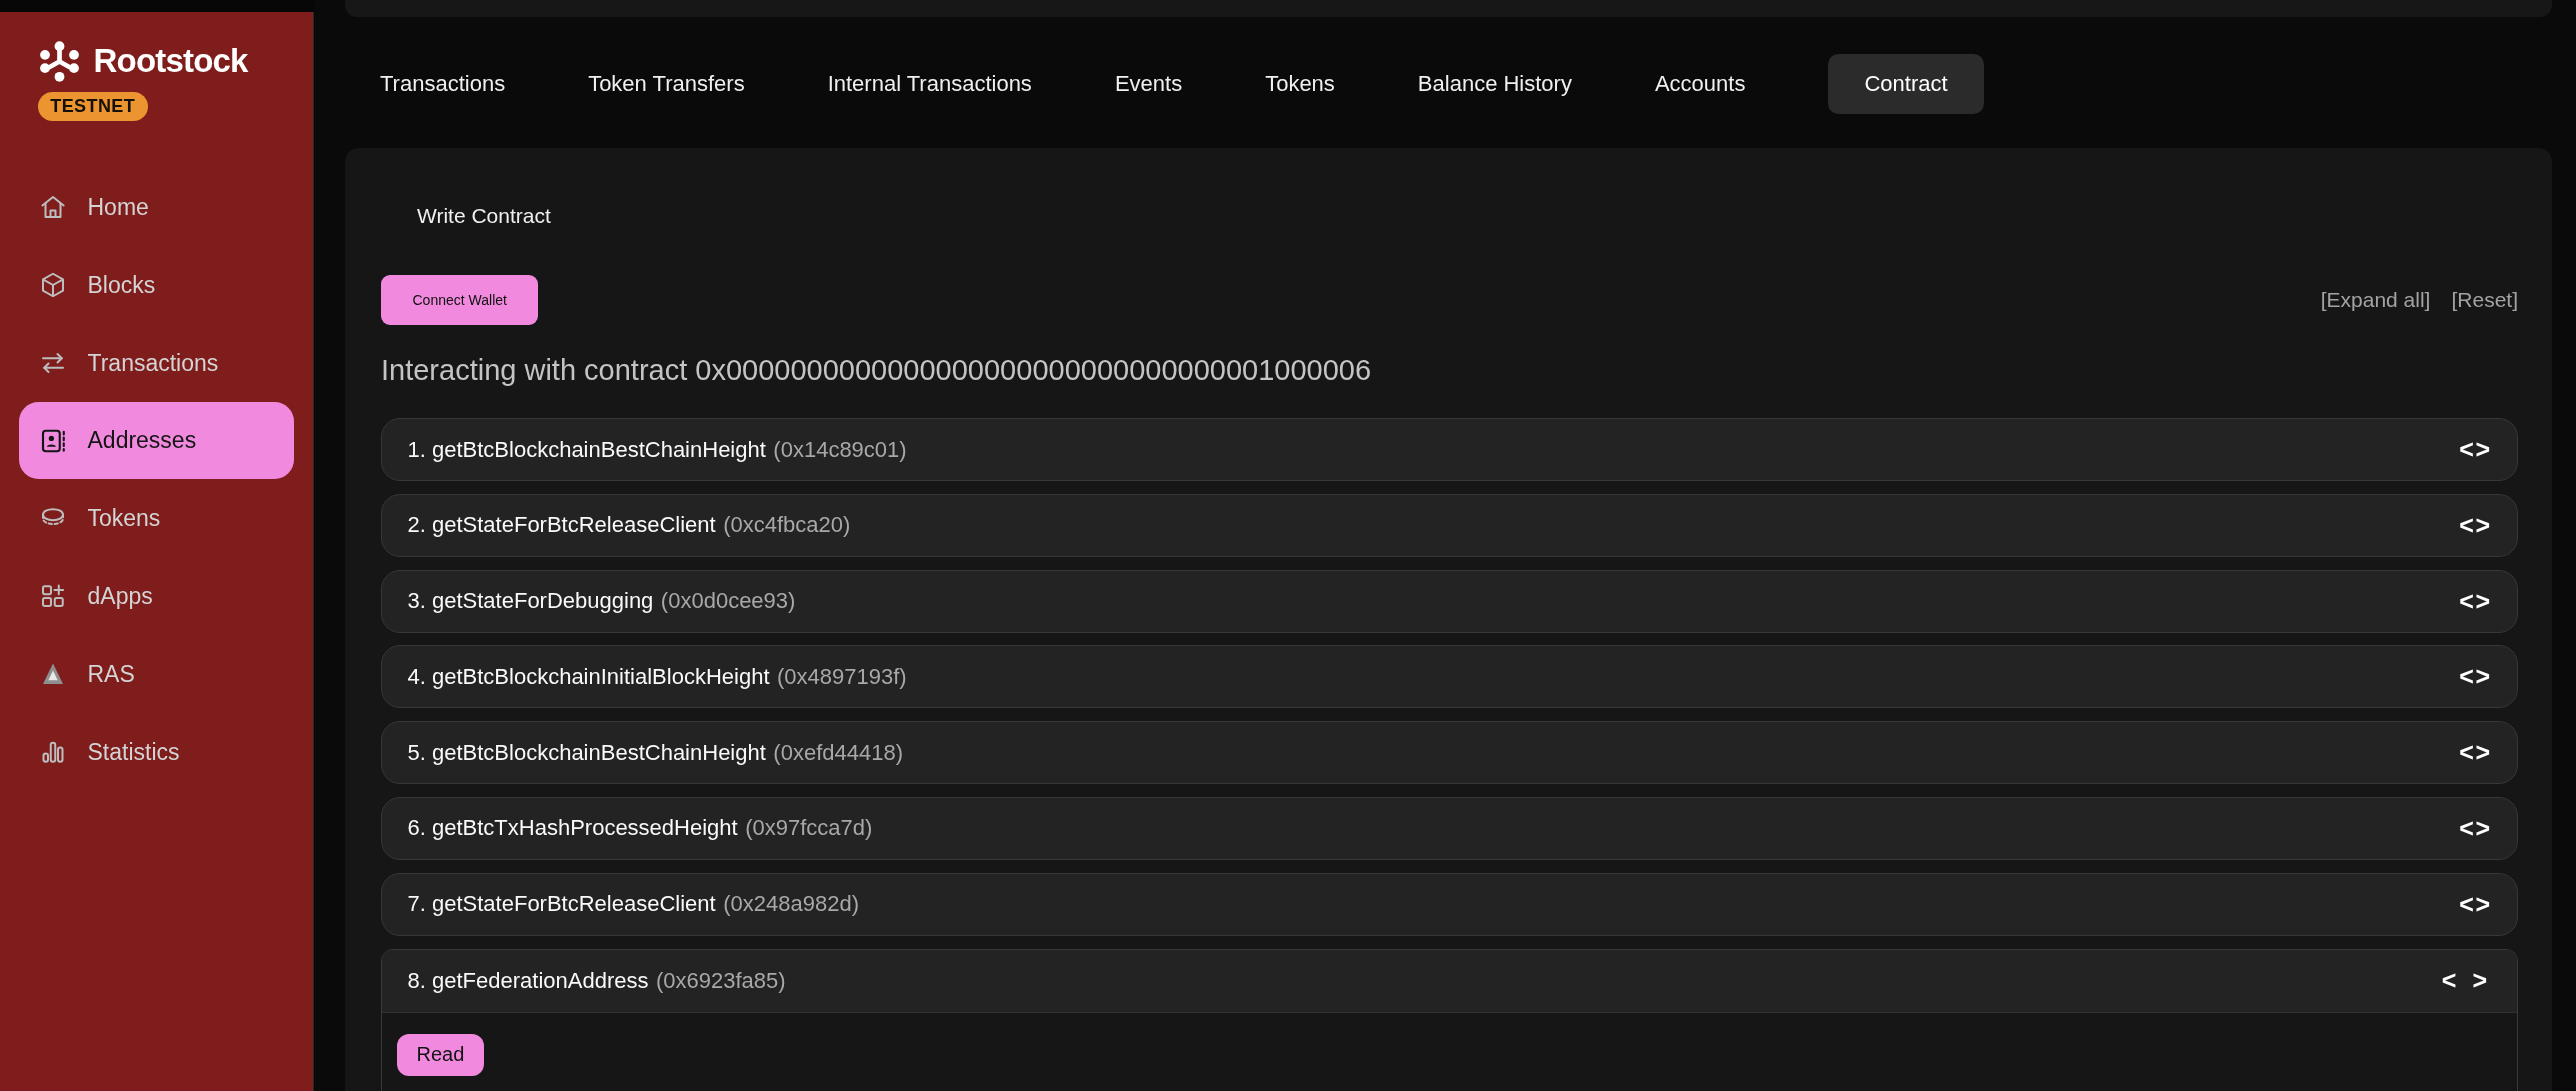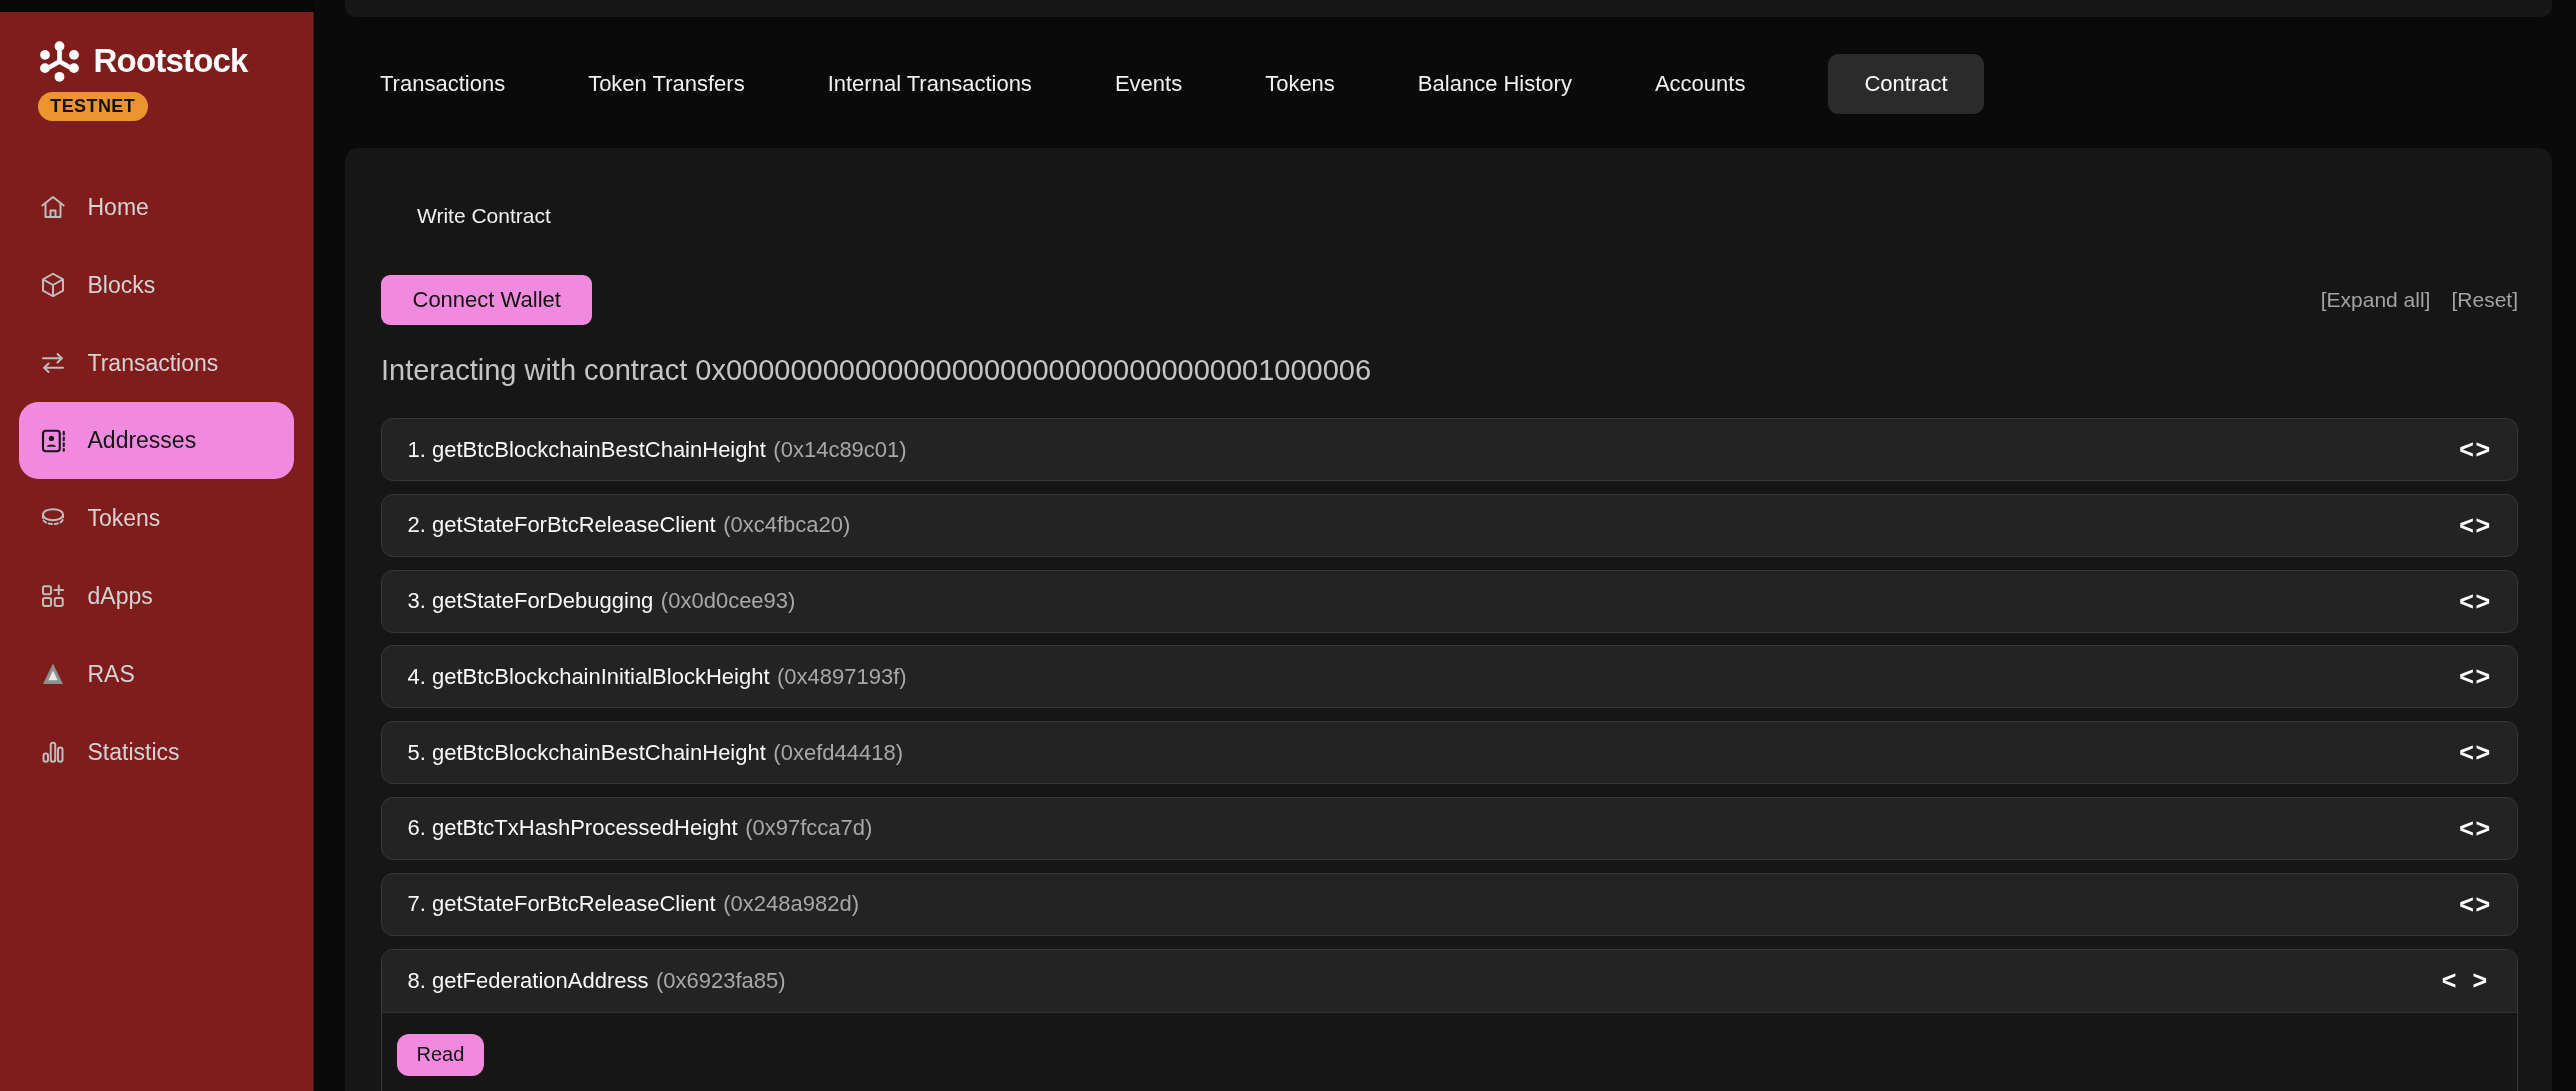--- a/index.html
+++ b/index.html
@@ -62,32 +62,32 @@
   .subtab {
     font-size: 21px; color: #f0f0f0; cursor: pointer;
     height: 59px; display: flex; align-items: center;
   }
   .subtab.active { background: #2b2b2b; border-radius: 13.5px; padding: 0 33px; }
   .subtab.plain { margin-left: 36px; }
 
   .wallet-row { margin-top: 30px; display: flex; align-items: center; }
   .connect-wallet {
     background: #F18ADE; color: #111111; border: none; cursor: pointer;
-    font-family: inherit; font-size: 22px; font-weight: 500;
+    font-family: inherit; font-size: 14px; font-weight: 500;
     height: 50px; padding: 0 31.5px; border-radius: 9px;
   }
   .right-links { margin-left: auto; display: flex; gap: 21px; }
   .pink-link { color: #a3a3a3; font-size: 21px; cursor: pointer; text-decoration: none; }
 
   .interacting { margin-top: 28.5px; font-size: 29px; color: #c4c4c4; }
 
   .methods { margin-top: 31.5px; }
   .method-row {
     height: 63px; margin-bottom: 12.8px; background: #232323;
-    border: 1.5px solid #373737; border-radius: 12px;
+    border: 1.5px solid #373737; border-radius: 19px;
     display: flex; align-items: center; padding: 0 25.5px; cursor: pointer;
   }
   .m-label { font-size: 22px; color: #fafafa; }
   .m-sig { color: #a8a8a8; margin-left: 7.5px; }
   .code-icon {
     margin-left: auto; color: #ffffff; font-size: 25px; font-weight: 700;
     letter-spacing: 1.5px; user-select: none;
   }
   .code-icon.expanded { letter-spacing: 4.5px; }
 

